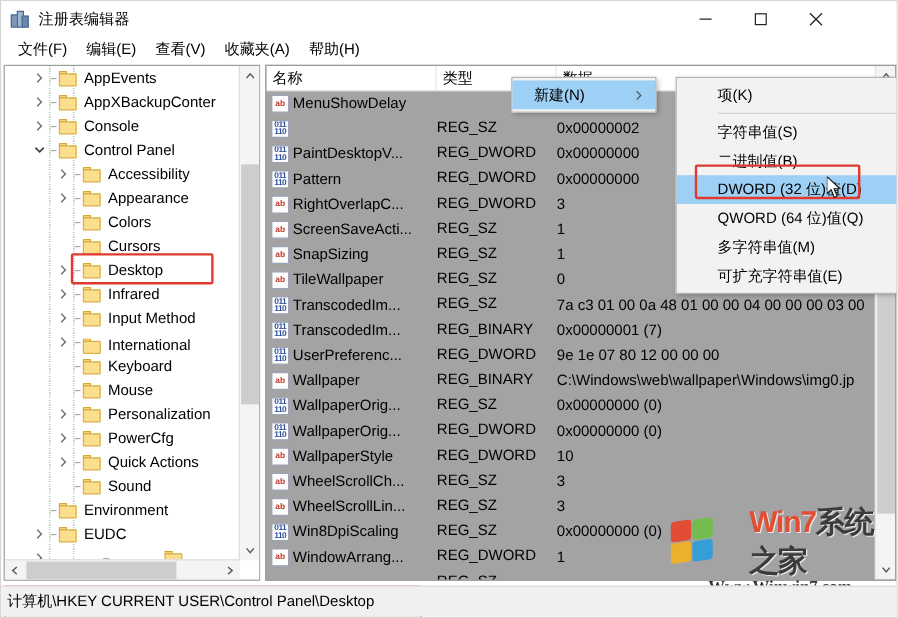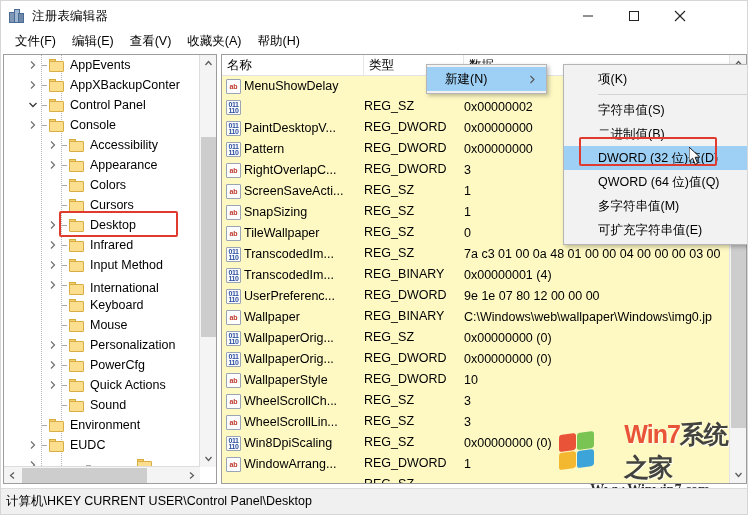--- a/index.html
+++ b/index.html
@@ -138,21 +138,21 @@
 
   
   #splitter {
     position:absolute; left:214px; top:0; width:6px; height:430px;
     background:#ffffff;
   }
 
   
   #list-pane {
     position:absolute; left:218px; top:0; width:526px; height:430px;
-    background:#fef9c3;
+    background:#a3a3a3;
     border:1px solid #9d9d9d;
     box-sizing:border-box;
     overflow:hidden;
   }
   #list-header {
     position:absolute; left:0; top:0; width:524px; height:21px;
     background:#fff; border-bottom:1px solid #e2e2e2; box-sizing:border-box;
   }
   .col-head {
     position:absolute; top:0; height:20px; line-height:20px;
@@ -340,47 +340,47 @@
                 <i></i>
               </span>
               <span class="folder">
                 <span class="tab"></span>
                 <span class="body"></span>
               </span>
               <span class="tlabel">AppXBackupConter</span>
             </div>
             <div class="tnode" style="padding-left: 22px;">
               <span class="twist">
+                <svg width="8" height="10" viewBox="0 0 8 10">
+                  <polyline points="2,1.5 5.5,5 2,8.5" fill="none" stroke="#6f6f6f" stroke-width="1.2"></polyline>
+                </svg>
+              </span>
+              <span class="dash">
+                <i></i>
+              </span>
+              <span class="folder">
+                <span class="tab"></span>
+                <span class="body"></span>
+              </span>
+              <span class="tlabel">Console</span>
+            </div>
+            <div class="tnode" style="padding-left: 22px;">
+              <span class="twist">
                 <svg width="10" height="8" viewBox="0 0 10 8">
                   <polyline points="1.5,2 5,5.5 8.5,2" fill="none" stroke="#3a3a3a" stroke-width="1.3"></polyline>
                 </svg>
               </span>
               <span class="dash">
                 <i></i>
               </span>
               <span class="folder">
                 <span class="tab"></span>
                 <span class="body"></span>
               </span>
               <span class="tlabel">Control Panel</span>
-            </div>
-            <div class="tnode" style="padding-left: 22px;">
-              <span class="twist">
-                <svg width="8" height="10" viewBox="0 0 8 10">
-                  <polyline points="2,1.5 5.5,5 2,8.5" fill="none" stroke="#6f6f6f" stroke-width="1.2"></polyline>
-                </svg>
-              </span>
-              <span class="dash">
-                <i></i>
-              </span>
-              <span class="folder">
-                <span class="tab"></span>
-                <span class="body"></span>
-              </span>
-              <span class="tlabel">Console</span>
             </div>
             <div class="tnode" style="padding-left: 42px;">
               <span class="twist">
                 <svg width="8" height="10" viewBox="0 0 8 10">
                   <polyline points="2,1.5 5.5,5 2,8.5" fill="none" stroke="#6f6f6f" stroke-width="1.2"></polyline>
                 </svg>
               </span>
               <span class="dash">
                 <i></i>
               </span>
@@ -723,21 +723,21 @@
             <span class="cell c-type">REG_BINARY</span>
             <span class="cell c-data">7a c3 01 00 0a 48 01 00 00 04 00 00 00 03 00</span>
           </div>
           <div class="row">
             <span class="vicon c-icon bin">
               <span class="l1">011</span>
               <span class="l2">110</span>
             </span>
             <span class="cell c-name">TranscodedIm...</span>
             <span class="cell c-type">REG_DWORD</span>
-            <span class="cell c-data">0x00000001 (4)</span>
+            <span class="cell c-data">0x00000001 (7)</span>
           </div>
           <div class="row">
             <span class="vicon c-icon bin">
               <span class="l1">011</span>
               <span class="l2">110</span>
             </span>
             <span class="cell c-name">UserPreferenc...</span>
             <span class="cell c-type">REG_BINARY</span>
             <span class="cell c-data">9e 1e 07 80 12 00 00 00</span>
           </div>

